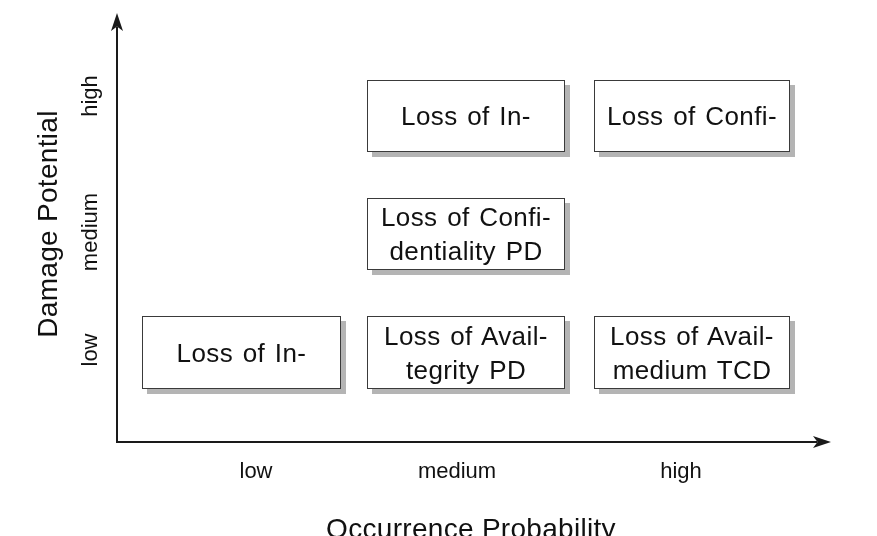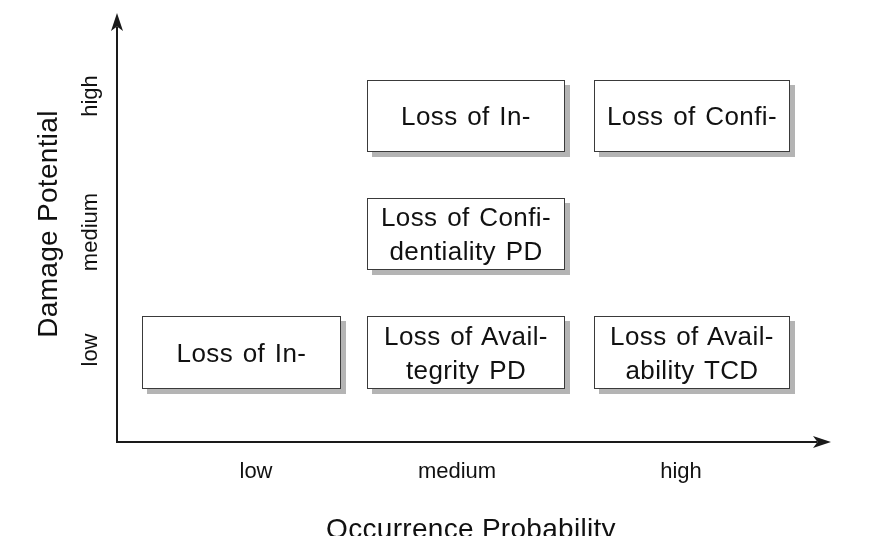--- a/index.html
+++ b/index.html
@@ -127,16 +127,16 @@
     <span>Loss of In-</span>
   </div>
 
   <div class="matrix-box row-bottom col-medium">
     <span>Loss of Avail-</span>
     <span>tegrity PD</span>
   </div>
 
   <div class="matrix-box row-bottom col-high">
     <span>Loss of Avail-</span>
-    <span>ability TCD</span>
+    <span>medium TCD</span>
   </div>
 
 </div>
 
 </body></html>

